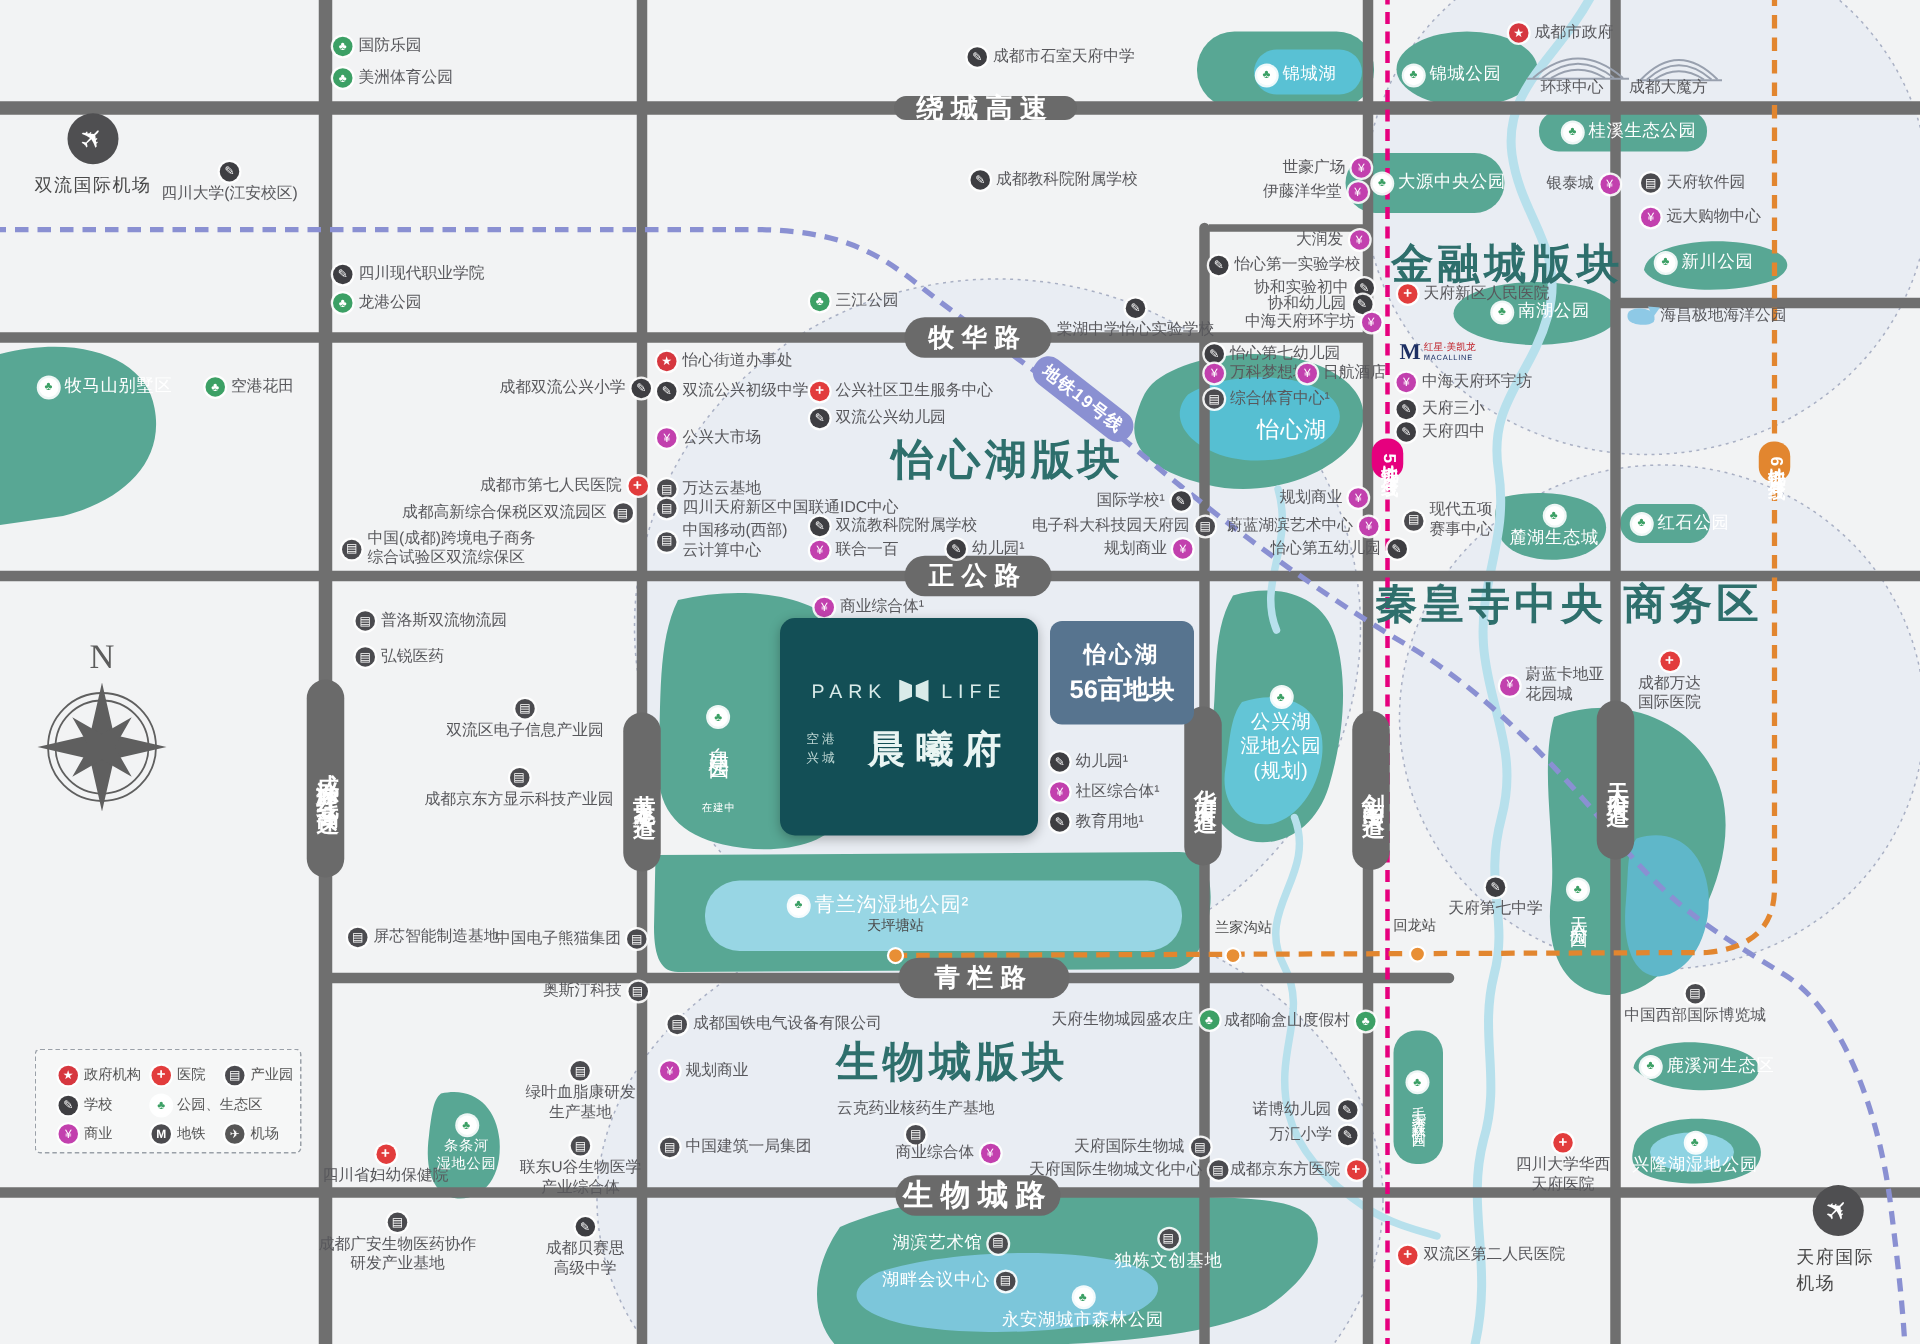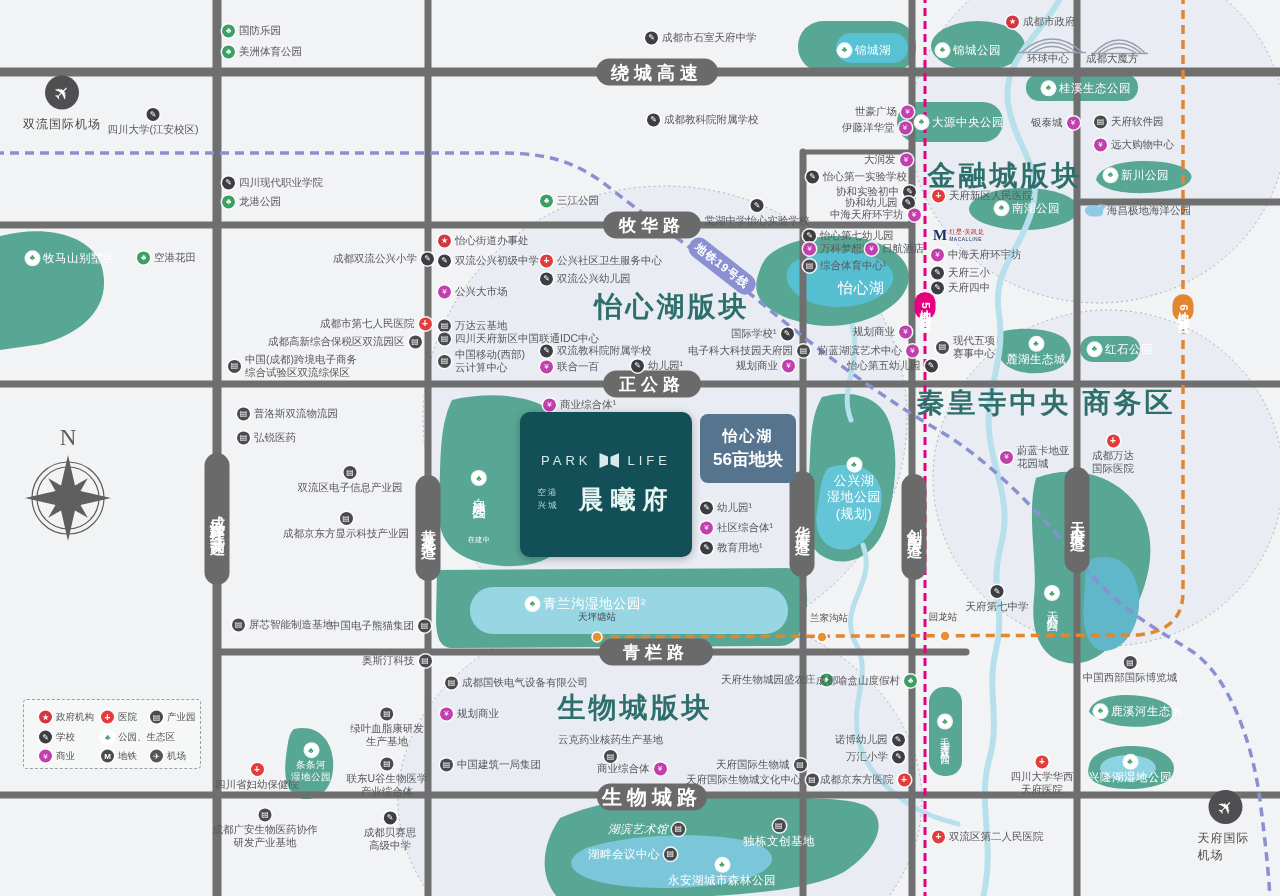--- a/index.html
+++ b/index.html
@@ -153,21 +153,21 @@
     </g>
   </svg>
 
   <div id="zones">
       <div class="zone" style="left: 1005px; top: 176px; font-size: 28px;">金融城版块</div>
       <div class="zone" style="left: 672px; top: 307px; font-size: 28px;">怡心湖版块</div>
       <div class="zone" style="left: 1046px; top: 403px; font-size: 28px;">秦皇寺中央 商务区</div>
       <div class="zone" style="left: 635px; top: 708px; font-size: 28px;">生物城版块</div>
     </div>
   <div id="roadlabels">
-      <div class="roadlab" style="left: 657px; top: 72px; font-size: 18px; width: 122px; height: 27px;">绕城高速</div>
+      <div class="roadlab" style="left: 657px; top: 72px; font-size: 18px; width: 122px; height: 16px;">绕城高速</div>
       <div class="roadlab" style="left: 652px; top: 225px; font-size: 17px; width: 98px; height: 27px;">牧华路</div>
       <div class="roadlab" style="left: 652px; top: 384px; font-size: 17px; width: 98px; height: 27px;">正公路</div>
       <div class="roadlab" style="left: 656px; top: 652px; font-size: 17px; width: 114px; height: 27px;">青栏路</div>
       <div class="roadlab" style="left: 652px; top: 797px; font-size: 20px; width: 110px; height: 27px;">生物城路</div>
       <div class="roadlab v" style="left: 217px; top: 519px; font-size: 15px; height: 132px; width: 25px;">成渝环线高速</div>
       <div class="roadlab v" style="left: 428px; top: 528px; font-size: 15px; height: 106px; width: 25px;">黄龙大道</div>
       <div class="roadlab v" style="left: 802px; top: 524px; font-size: 15px; height: 106px; width: 25px;">华府大道</div>
       <div class="roadlab v" style="left: 914px; top: 527px; font-size: 15px; height: 106px; width: 25px;">剑南大道</div>
       <div class="roadlab v" style="left: 1077px; top: 520px; font-size: 15px; height: 106px; width: 25px;">天府大道</div>
     </div>
@@ -718,21 +718,21 @@
           <span>产业综合体</span>
         </span>
       </div>
       <div class="poi col ctr" style="left: 390px; top: 832px;">
         <span class="ic ic-school">✎</span>
         <span class="tl">
           <span>成都贝赛思</span>
           <span>高级中学</span>
         </span>
       </div>
-      <div class="poi" style="left: 701px; top: 680px; margin-left: 20px;">
+      <div class="poi" style="left: 701px; top: 680px;">
         <span class="tl">
           <span>天府生物城园盛农庄</span>
         </span>
         <span class="ic ic-park">♣</span>
       </div>
       <div class="poi" style="left: 816px; top: 681px;">
         <span class="tl">
           <span>成都喻盒山度假村</span>
         </span>
         <span class="ic ic-park">♣</span>
@@ -766,21 +766,21 @@
           <span>天府国际生物城文化中心</span>
         </span>
         <span class="ic ic-ind">▤</span>
       </div>
       <div class="poi col ctr white" style="left: 779px; top: 834px;">
         <span class="ic ic-ind">▤</span>
         <span class="tl">
           <span>独栋文创基地</span>
         </span>
       </div>
-      <div class="poi white" style="left: 608px; top: 829px; font-style: italic;">
+      <div class="poi white" style="left: 595px; top: 829px;">
         <span class="tl">
           <span>湖滨艺术馆</span>
         </span>
         <span class="ic ic-ind">▤</span>
       </div>
       <div class="poi white" style="left: 588px; top: 854px;">
         <span class="tl">
           <span>湖畔会议中心</span>
         </span>
         <span class="ic ic-ind">▤</span>

